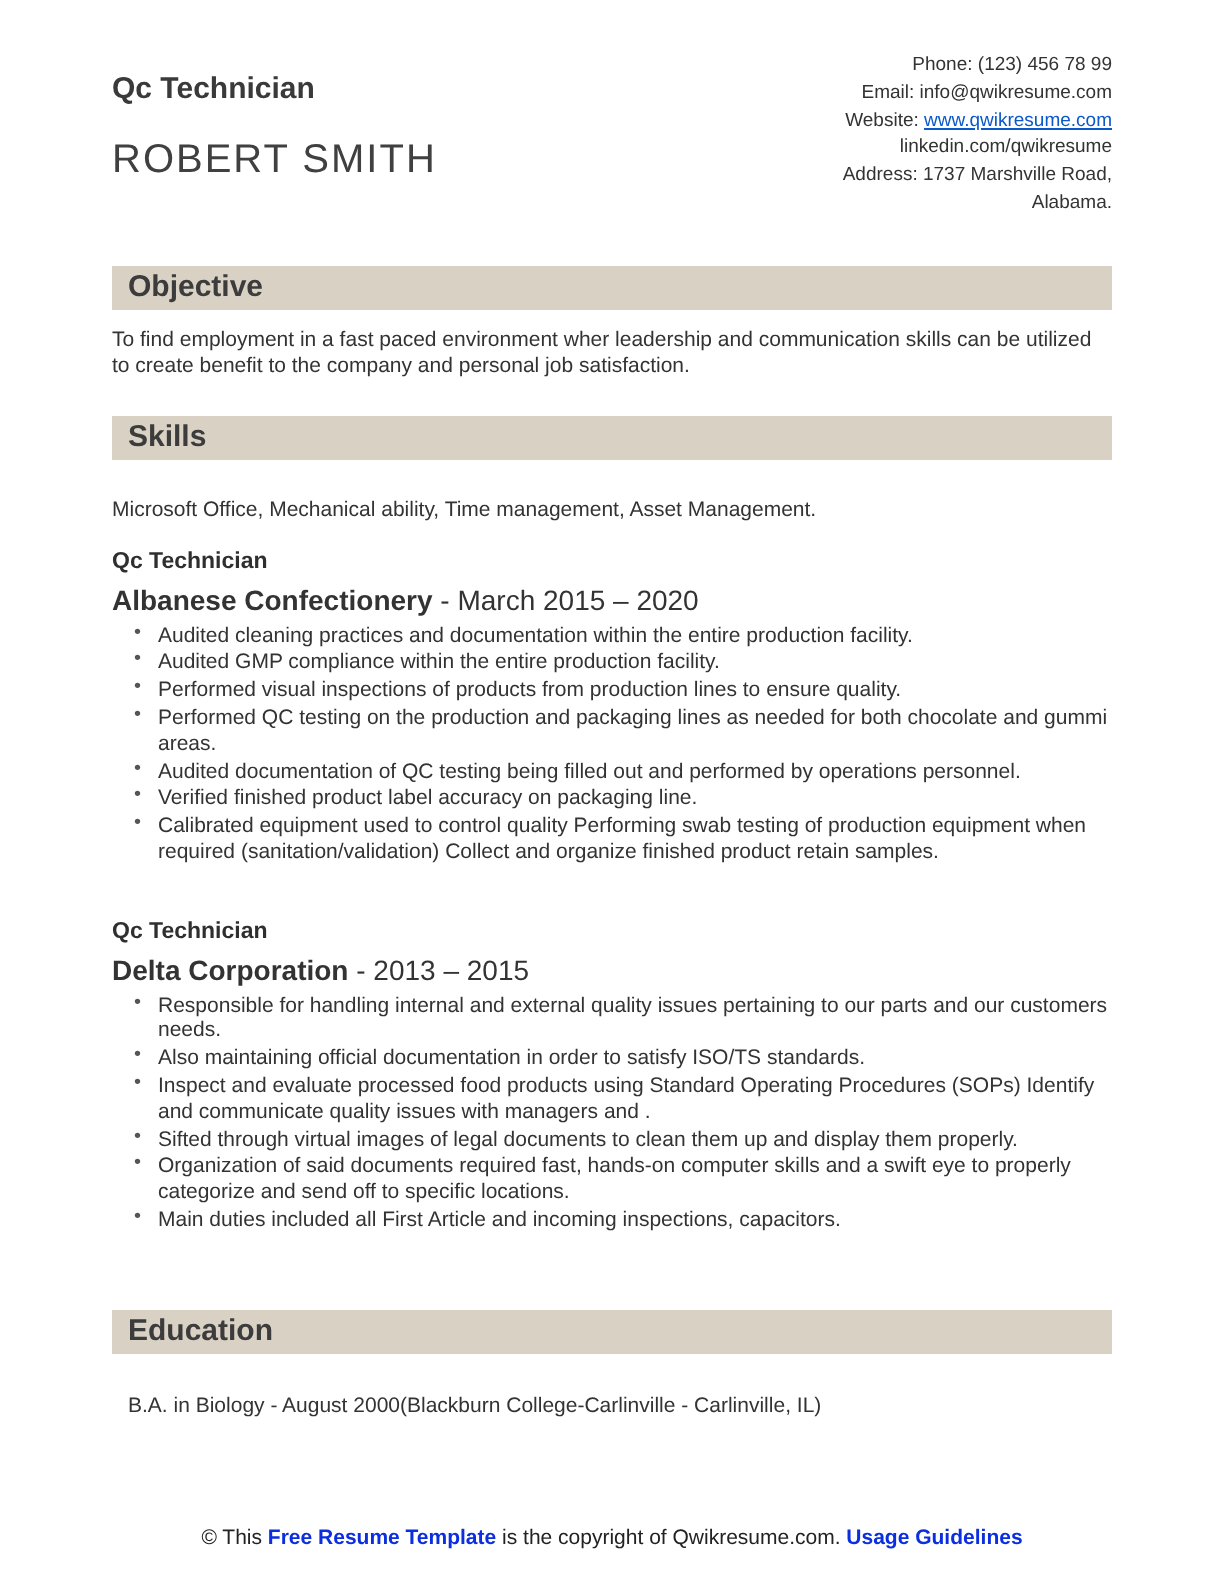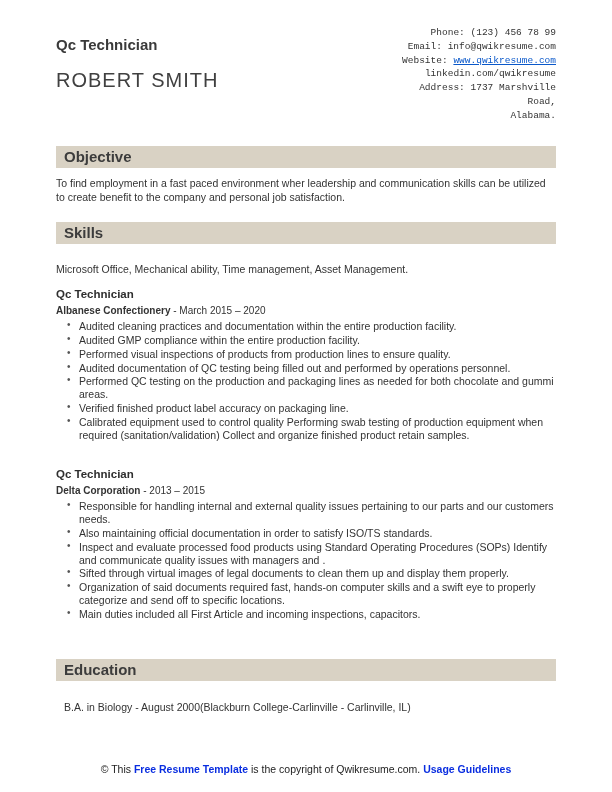--- a/index.html
+++ b/index.html
@@ -30,21 +30,20 @@
     font-weight: normal;
     letter-spacing: 1px;
     color: #404040;
   }
   .contact {
     width: 170px;
     text-align: right;
     font-size: 9.5px;
     line-height: 1.45;
     color: #333;
-    font-family: Liberation Mono, monospace;
   }
   .contact a { color: #0a58ca; text-decoration: underline; cursor: pointer; }
 
   
   .section-bar {
     background: #d9d2c4;
     padding: 2px 8px 3px 8px;
     font-size: 15px;
     font-weight: bold;
     color: #3c3c3c;
@@ -56,21 +55,21 @@
   .objective-text { margin-top: 9px; }
 
   .skills-bar { margin-top: 17px; }
   .skills-text { margin-top: 19px; }
 
   .we-bar { margin-top: 10px; }
 
   .job { margin-top: 12px; }
   .job + .job { margin-top: 27px; }
   .role { font-size: 11.5px; font-weight: bold; color: #2f2f2f; }
-  .company-line { font-size: 10px; margin-top: 5px; color: #333; }
+  .company-line { font-size: 14px; margin-top: 5px; color: #333; }
   .company-line .company { font-weight: bold; }
 
   ul.bullets { list-style: none; margin-top: 4px; margin-left: 10px; }
   ul.bullets li {
     position: relative;
     padding-left: 13px;
     font-size: 10.5px;
     line-height: 1.22;
     color: #333;
     margin-bottom: 1px;
@@ -131,22 +130,22 @@
   <div class="body-text skills-text">Microsoft Office, Mechanical ability, Time management, Asset Management.</div>
 
 
   <div class="job">
     <div class="role">Qc Technician</div>
     <div class="company-line"><span class="company">Albanese Confectionery</span><span> - March 2015 – 2020</span></div>
     <ul class="bullets">
       <li>Audited cleaning practices and documentation within the entire production facility.</li>
       <li>Audited GMP compliance within the entire production facility.</li>
       <li>Performed visual inspections of products from production lines to ensure quality.</li>
+      <li>Performed QC testing on the production and packaging lines as needed for both chocolate and gummi areas.</li>
       <li>Audited documentation of QC testing being filled out and performed by operations personnel.</li>
-      <li>Performed QC testing on the production and packaging lines as needed for both chocolate and gummi areas.</li>
       <li>Verified finished product label accuracy on packaging line.</li>
       <li>Calibrated equipment used to control quality Performing swab testing of production equipment when required (sanitation/validation) Collect and organize finished product retain samples.</li>
     </ul>
   </div>
 
   <div class="job">
     <div class="role">Qc Technician</div>
     <div class="company-line"><span class="company">Delta Corporation</span><span> - 2013 – 2015</span></div>
     <ul class="bullets">
       <li>Responsible for handling internal and external quality issues pertaining to our parts and our customers needs.</li>

